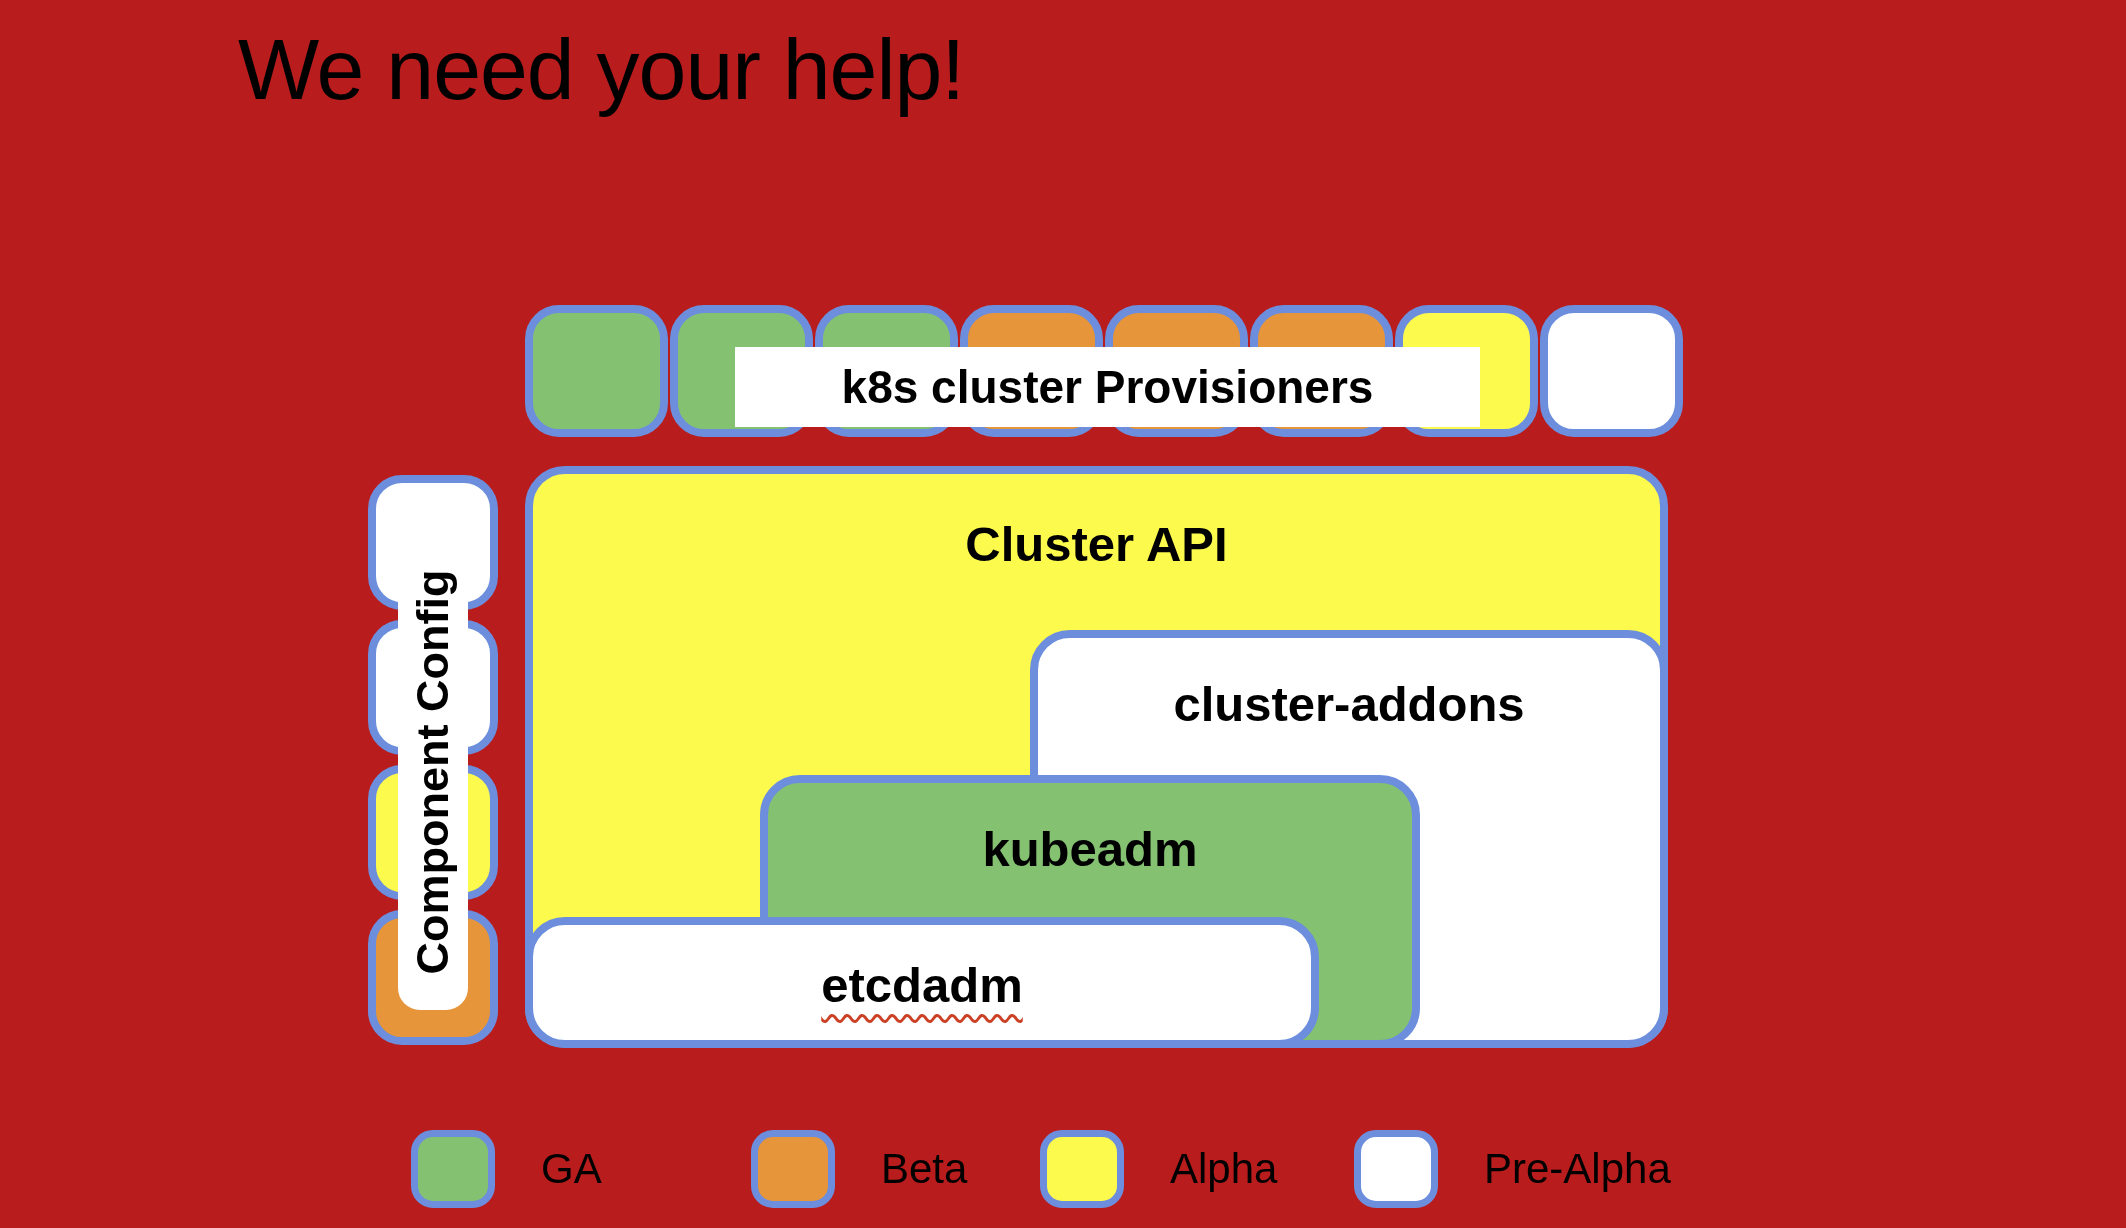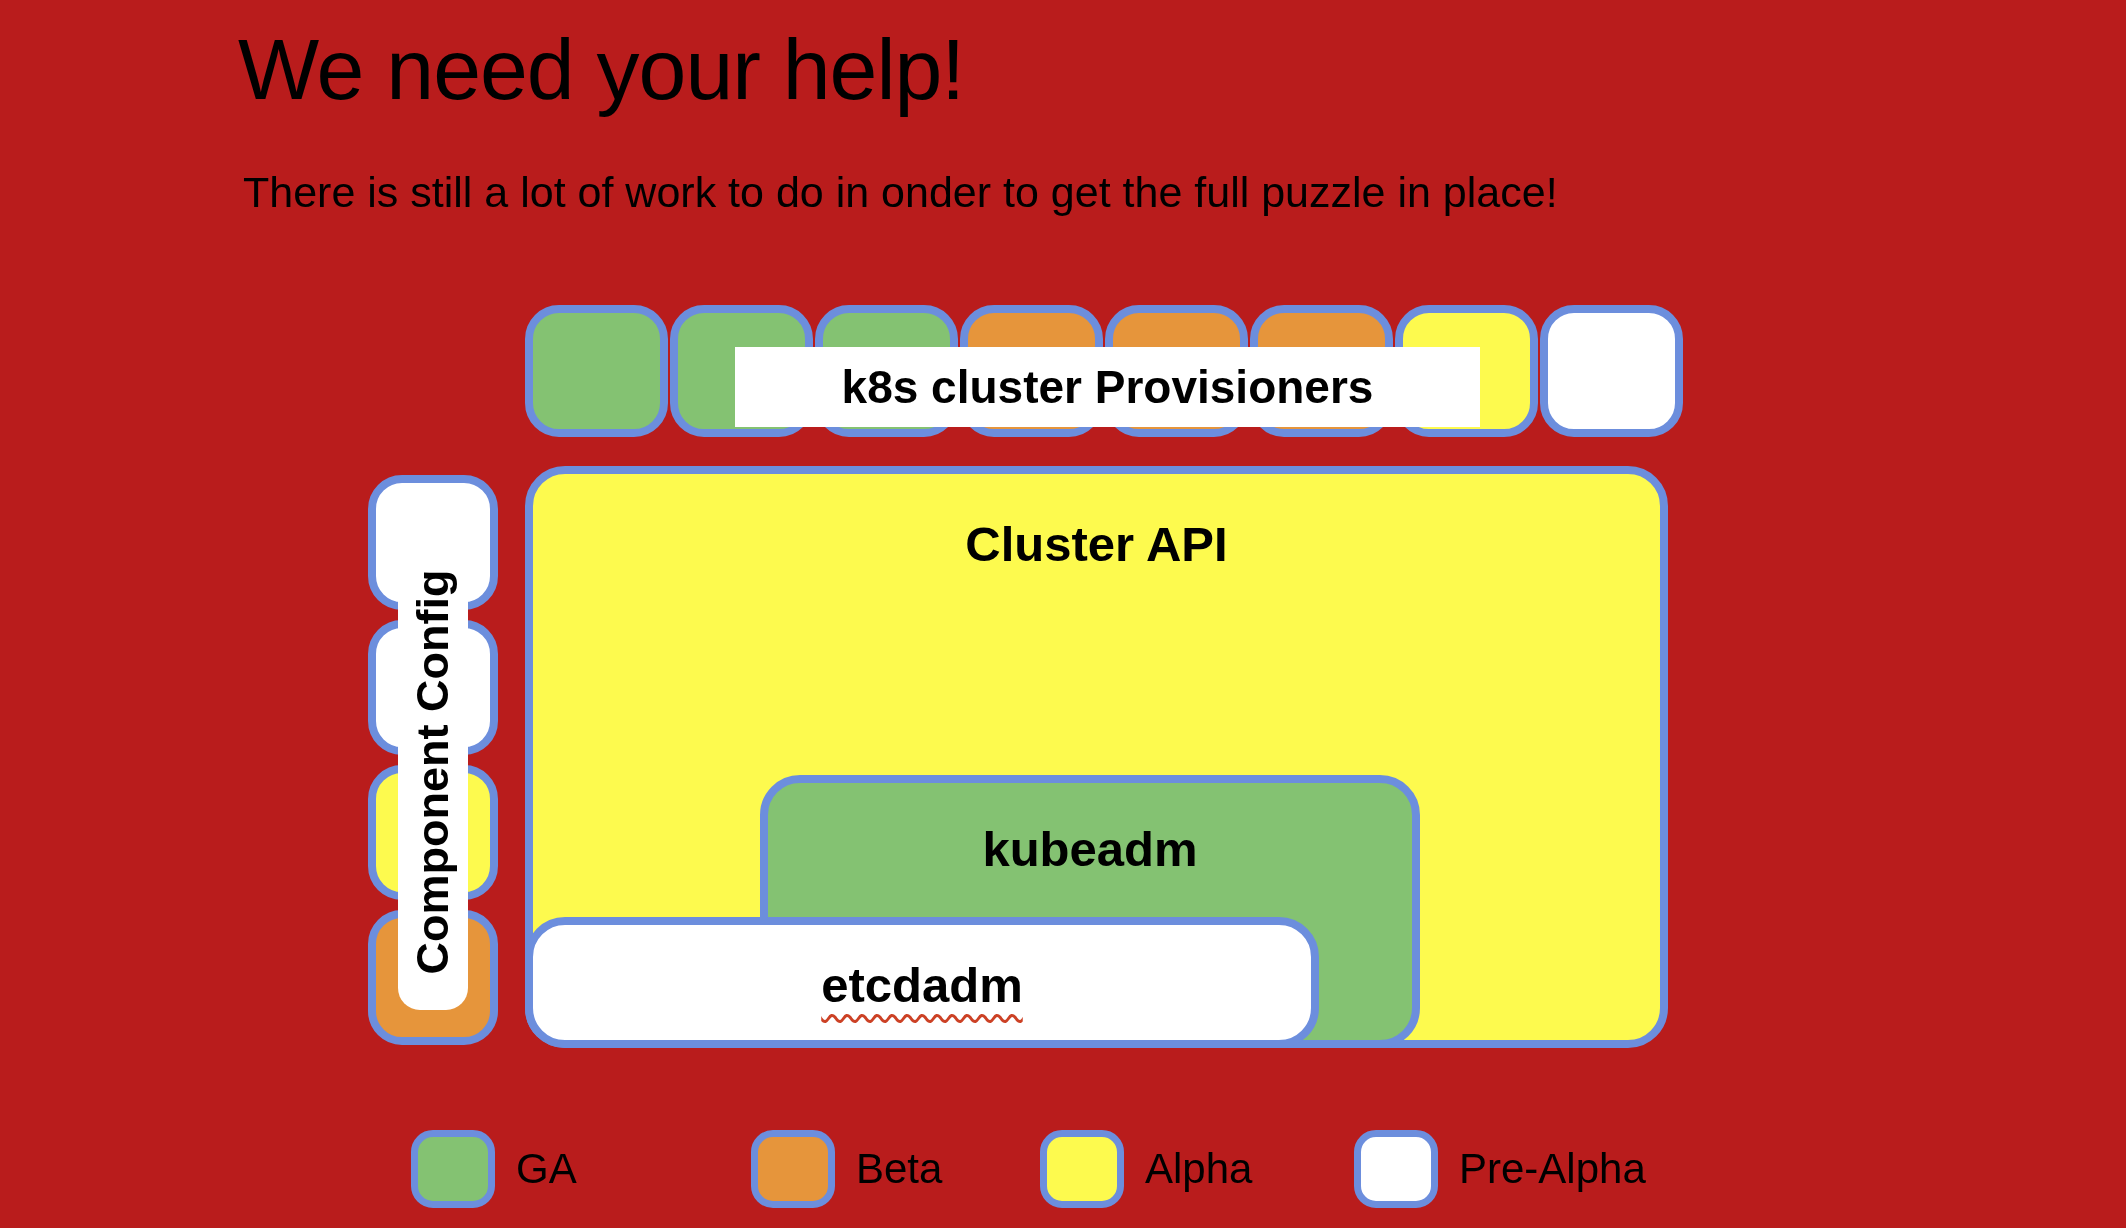--- a/index.html
+++ b/index.html
@@ -37,32 +37,31 @@
   .boxlabel{position:absolute;left:0;right:0;text-align:center;font-weight:700;font-size:49px;white-space:nowrap;}
   #cluster-api .boxlabel{top:42px;}
   #cluster-addons .boxlabel{top:38px;}
   #kubeadm .boxlabel{top:38px;}
   #etcdadm .boxlabel{top:32px;}
   #etcdadm .boxlabel span{
     text-decoration-line:underline;text-decoration-style:wavy;
     text-decoration-color:#cc4125;text-decoration-thickness:3px;text-underline-offset:12px;
   }
   
-  .legend-item{top:1130px;display:flex;align-items:center;gap:21px;}
+  .legend-item{top:1130px;display:flex;align-items:center;gap:46px;}
   .legend-swatch{box-sizing:border-box;width:84px;height:78px;border:7px solid #6c8edd;border-radius:22px;flex:0 0 auto;}
   .legend-label{font-size:42px;font-weight:400;white-space:nowrap;}
   #legend-ga{left:411px;} #legend-beta{left:751px;} #legend-alpha{left:1040px;} #legend-prealpha{left:1354px;}
 </style>
 </head>
 <body>
 
 <div id="slide">
 
   <div class="abs" id="title">We need your help!</div>
-  <div class="abs" id="subtitle">There is still a lot of work to do in onder to get the full puzzle in place!</div>
 
   <div>
     <div class="abs piece prov-sq" style="left:525px" data-status="ga"></div>
     <div class="abs piece prov-sq" style="left:670px" data-status="ga"></div>
     <div class="abs piece prov-sq" style="left:815px" data-status="ga"></div>
     <div class="abs piece prov-sq" style="left:960px" data-status="beta"></div>
     <div class="abs piece prov-sq" style="left:1105px" data-status="beta"></div>
     <div class="abs piece prov-sq" style="left:1250px" data-status="beta"></div>
     <div class="abs piece prov-sq" style="left:1395px" data-status="alpha"></div>
     <div class="abs piece prov-sq" style="left:1540px" data-status="pre-alpha"></div>
@@ -76,20 +75,23 @@
     <div class="abs piece cc-sq" style="top:620px" data-status="pre-alpha"></div>
     <div class="abs piece cc-sq" style="top:765px" data-status="alpha"></div>
     <div class="abs piece cc-sq" style="top:910px" data-status="beta"></div>
     <div class="abs" id="cc-overlay">
       <span id="cc-label">Component Config</span>
     </div>
   </div>
 
   <div class="abs bigbox" id="cluster-api" data-status="alpha">
     <div class="boxlabel">Cluster API</div>
+  </div>
+  <div class="abs bigbox" id="cluster-addons" data-status="pre-alpha">
+    <div class="boxlabel">cluster-addons</div>
   </div>
   <div class="abs bigbox" id="kubeadm" data-status="ga">
     <div class="boxlabel">kubeadm</div>
   </div>
   <div class="abs bigbox" id="etcdadm" data-status="pre-alpha">
     <div class="boxlabel"><span>etcdadm</span></div>
   </div>
 
   <div>
     <div class="abs legend-item" id="legend-ga">

